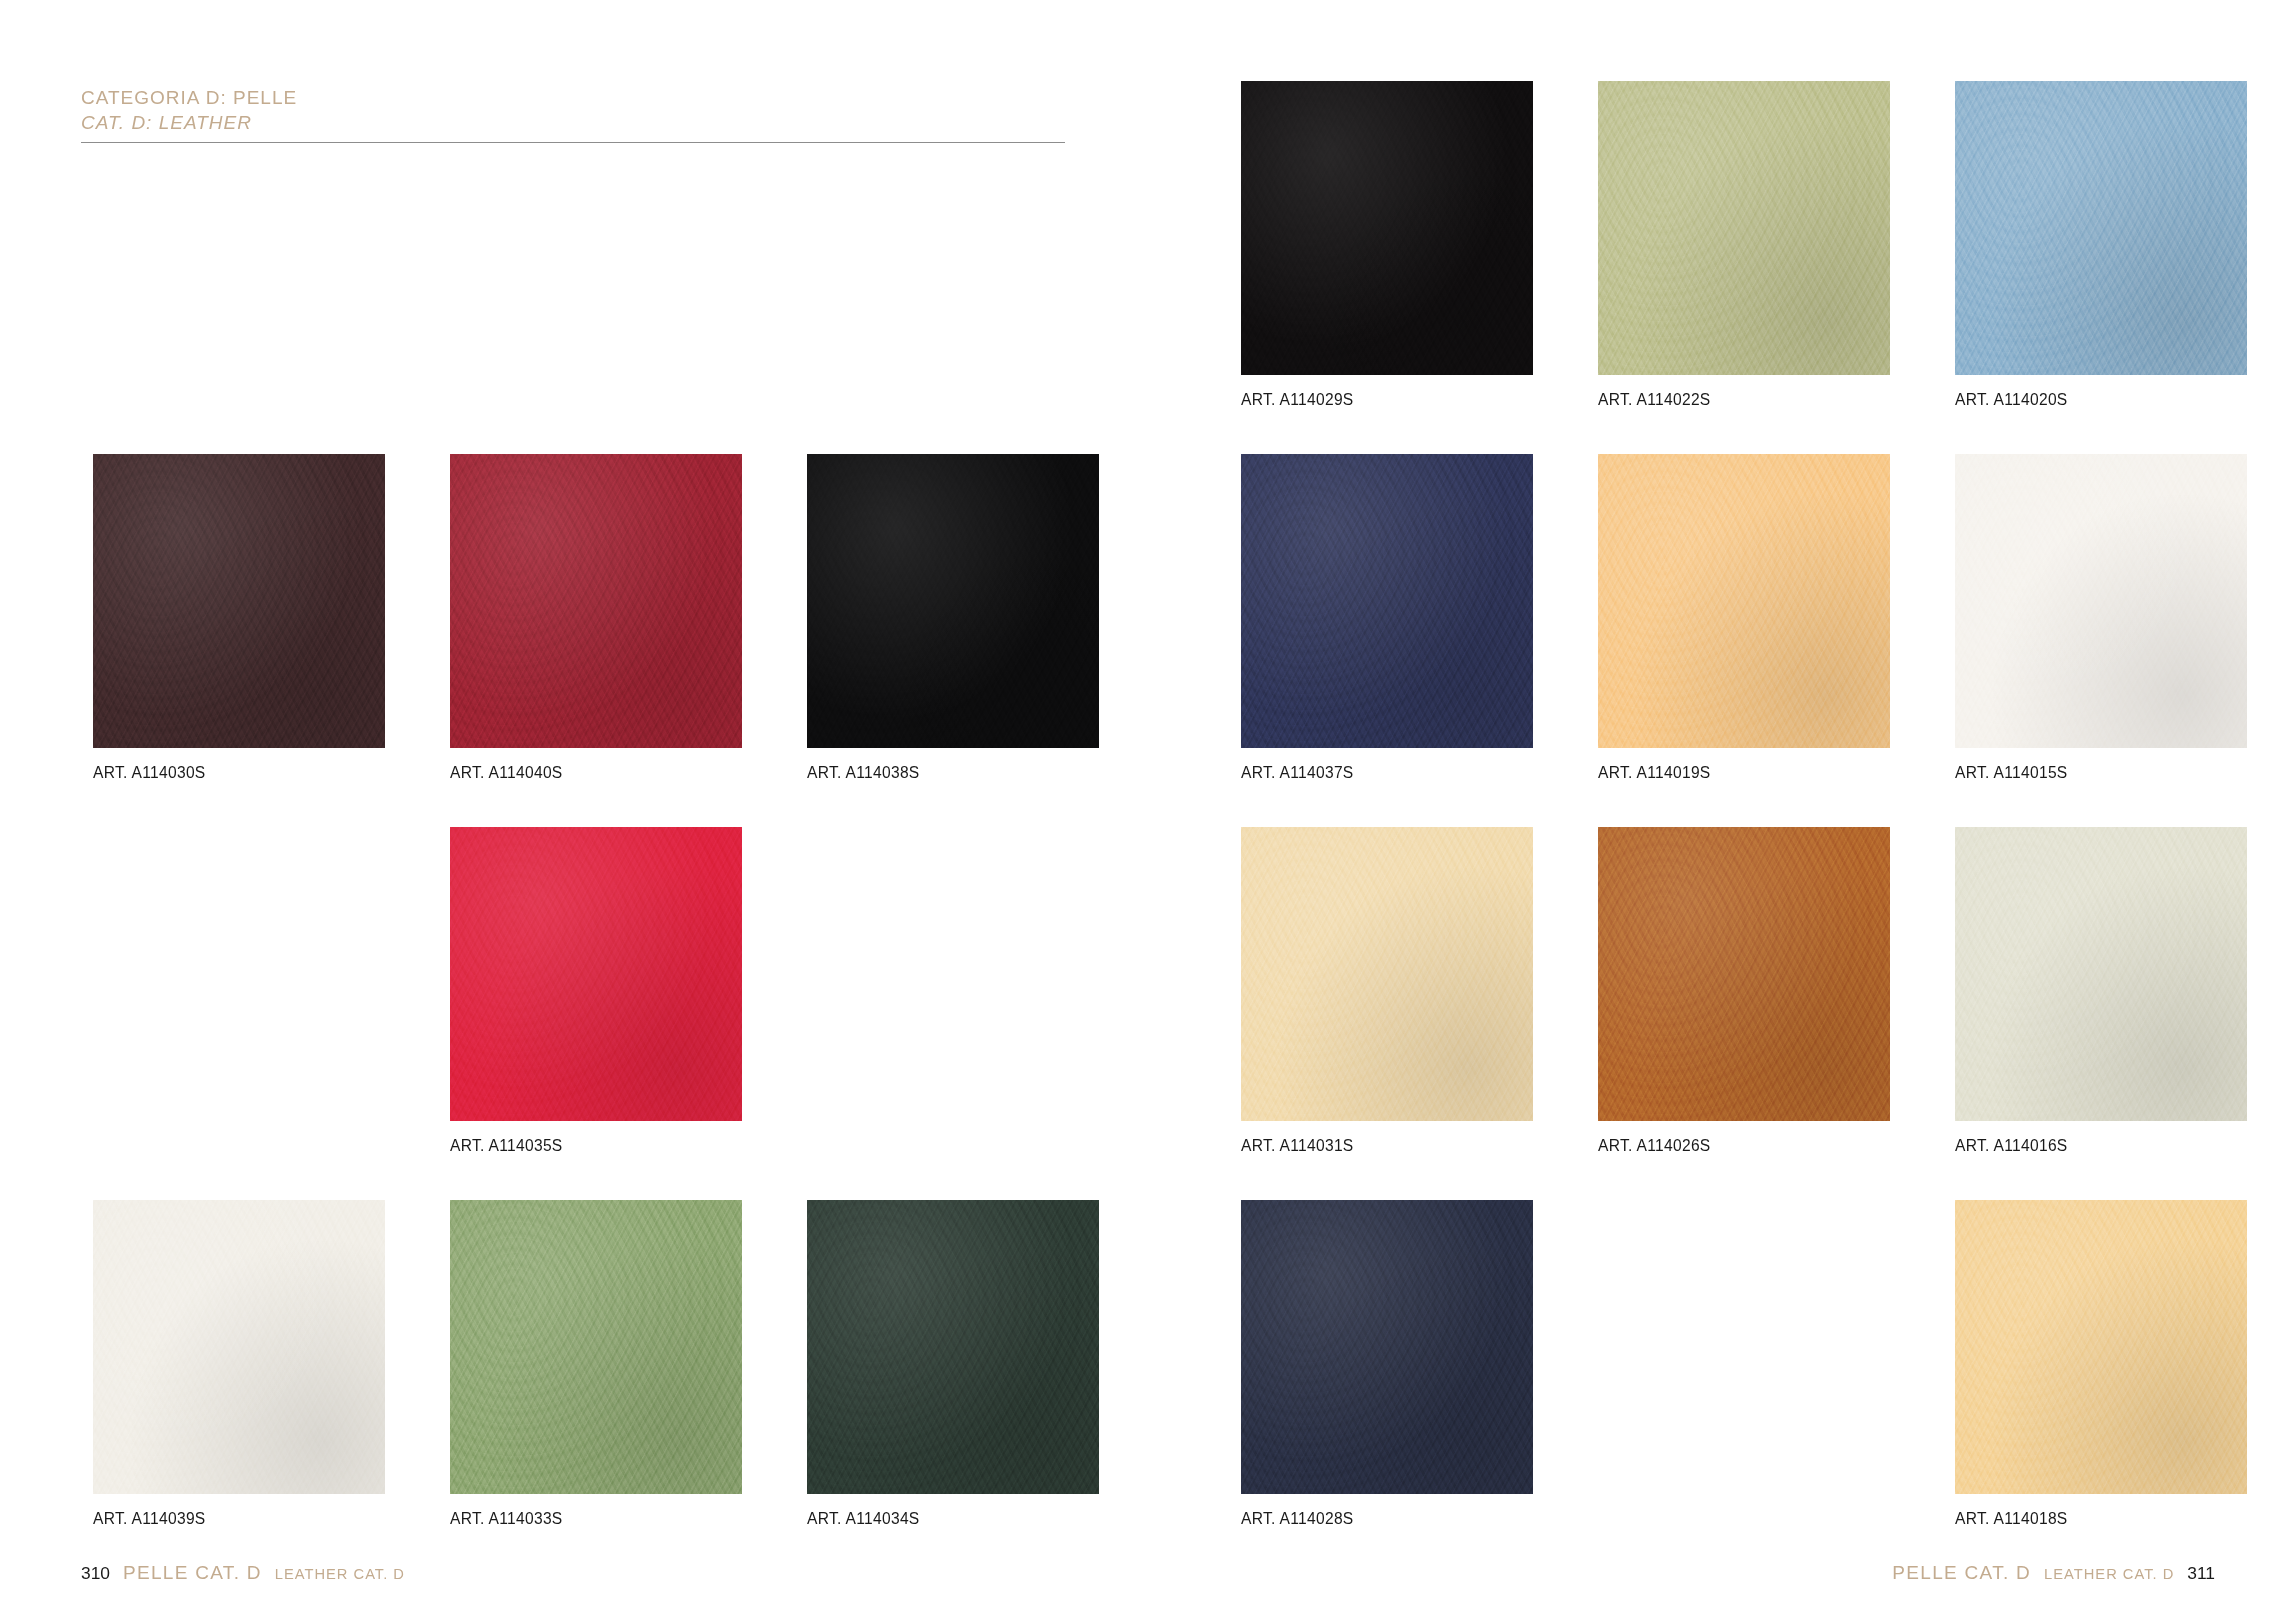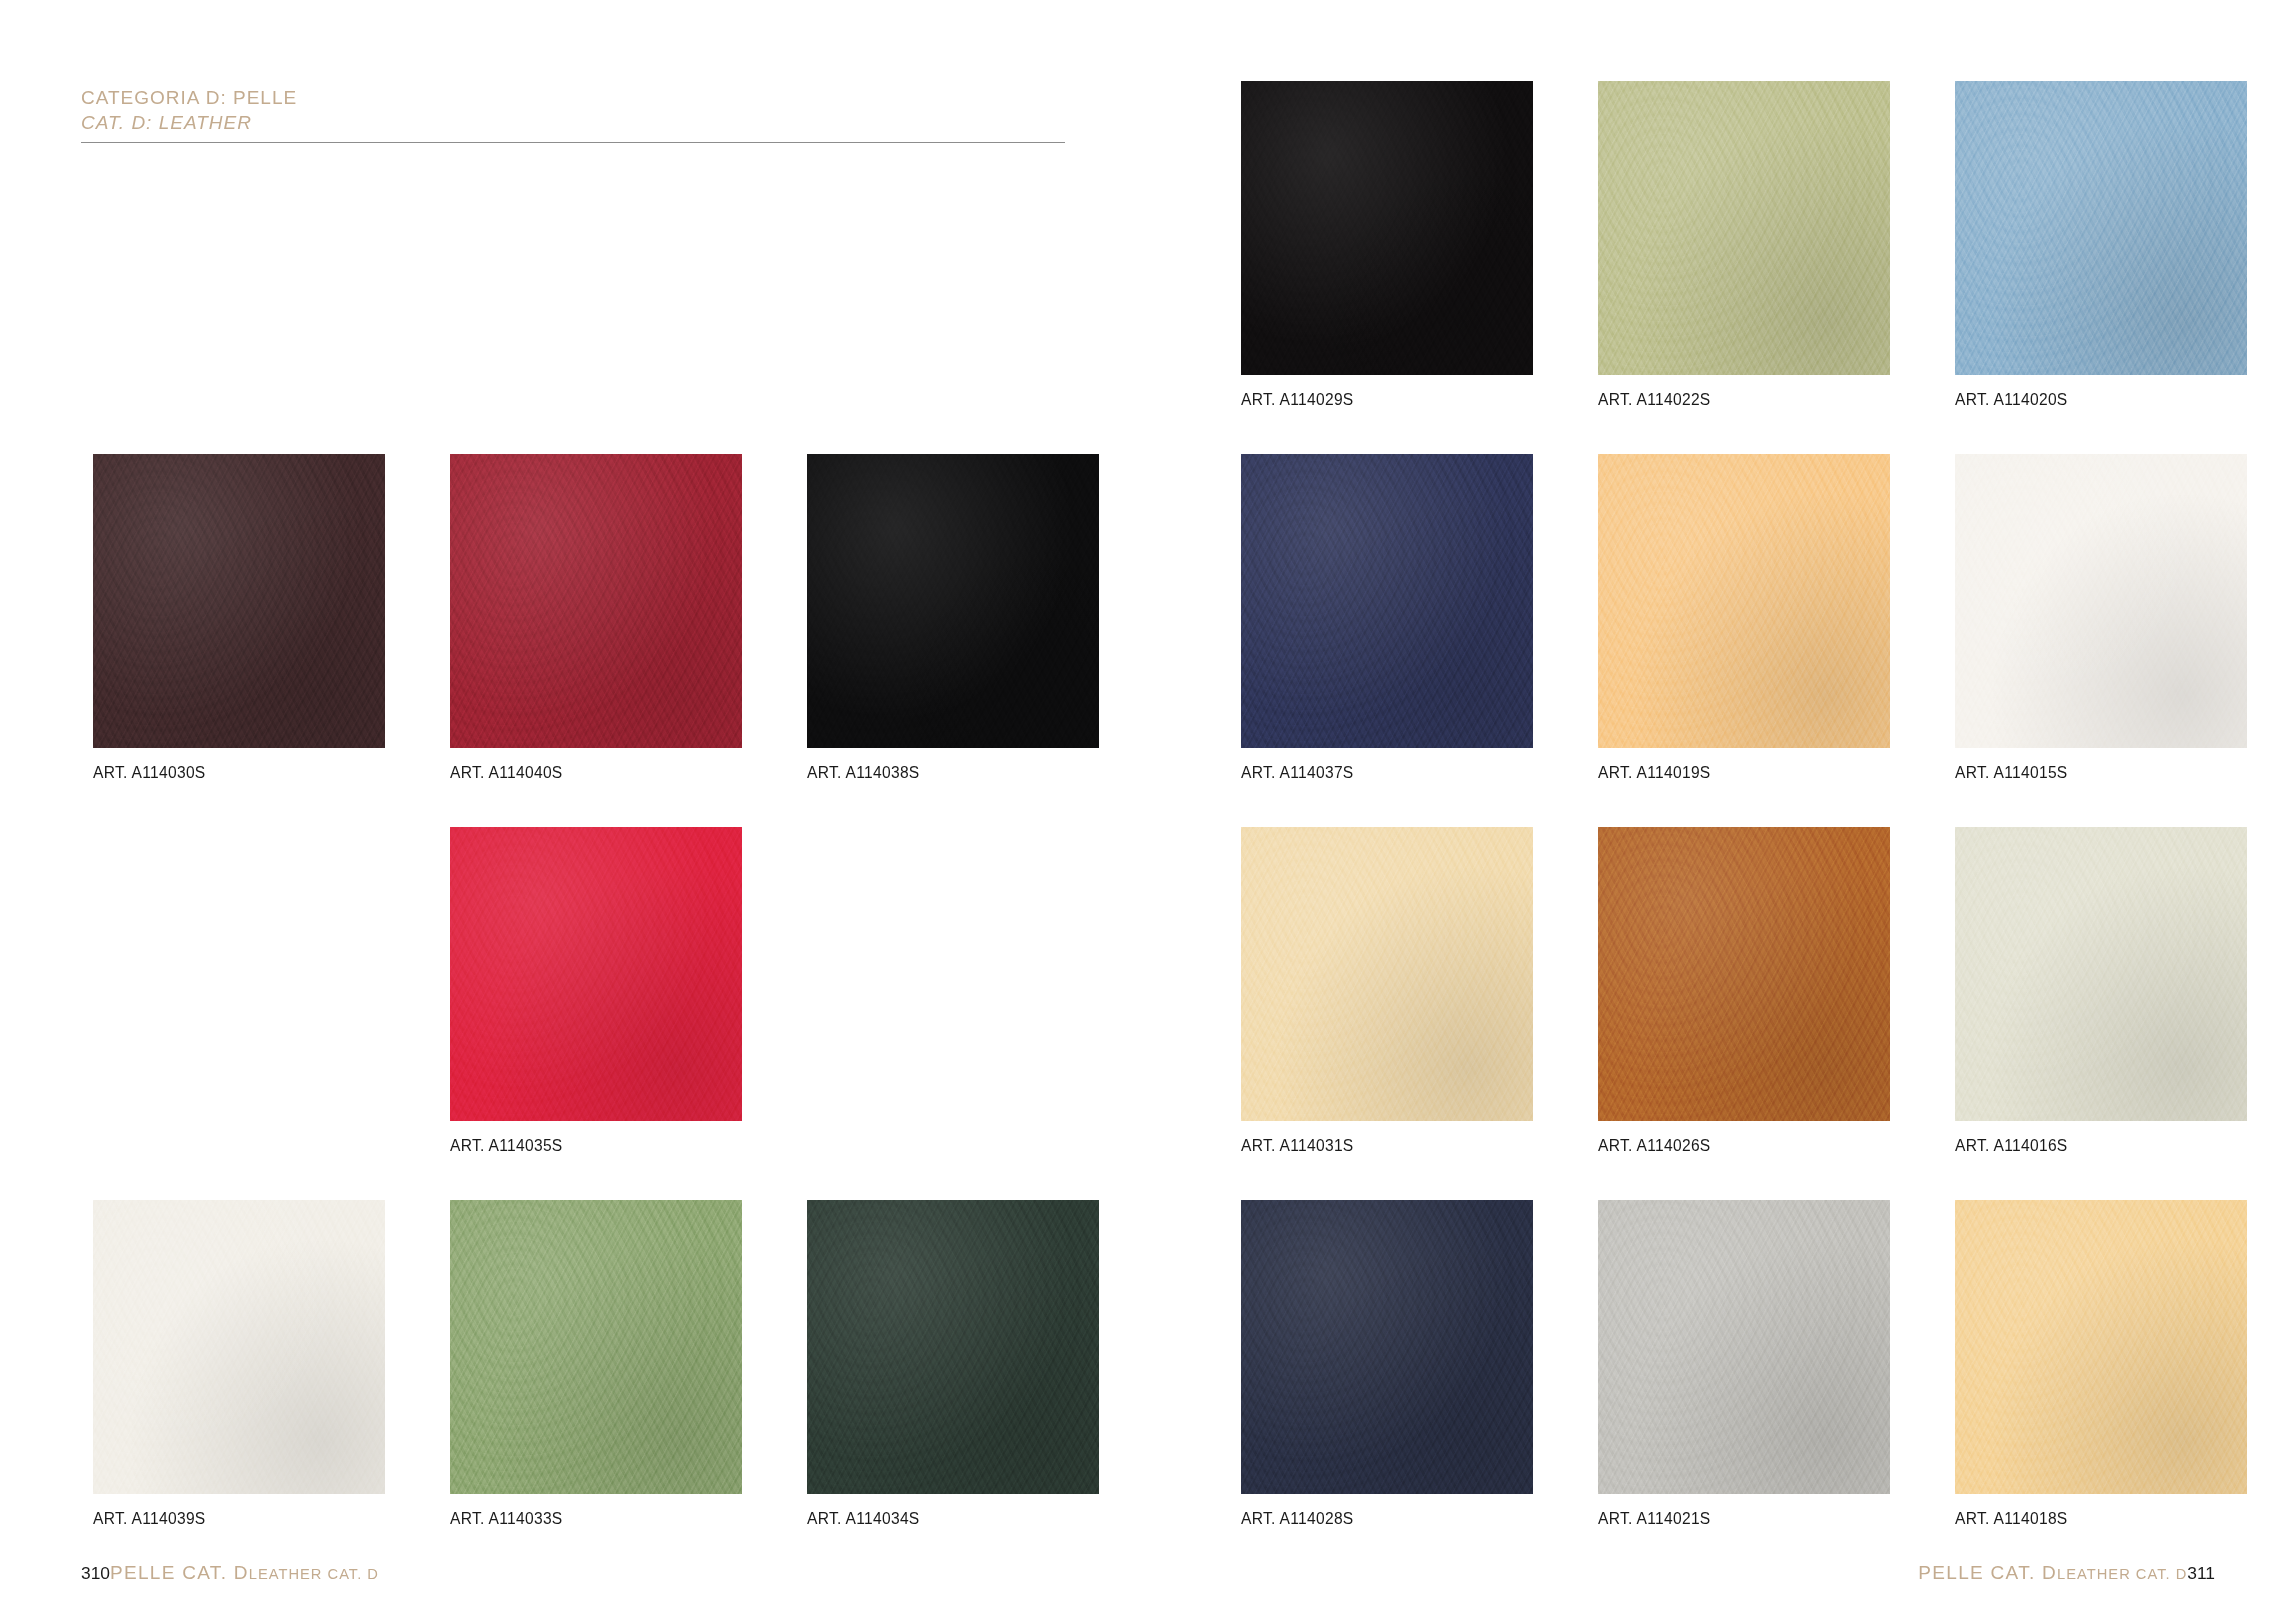--- a/index.html
+++ b/index.html
@@ -129,20 +129,21 @@
     color: #1a1a1a;
     white-space: nowrap;
   }
 
   
   .footer {
     position: absolute;
     bottom: 40px;
     display: flex;
     align-items: baseline;
+    gap: 13px;
     white-space: nowrap;
   }
   .footer-left  { left: 81px;  }
   .footer-right { right: 81px; }
 
   .page-num {
     font-size: 17.4px;
     color: #1a1a1a;
     font-weight: 400;
   }
@@ -268,24 +269,20 @@
           <div class="swatch" style="background-color: rgb(227, 226, 210);"></div>
           <div class="swatch-label">ART. A114016S</div>
         </div>
       </div>
 
       <div class="grid-row r3">
         <div class="cell c0">
           <div class="swatch" style="background-color: rgb(42, 48, 69);"></div>
           <div class="swatch-label">ART. A114028S</div>
         </div>
-        <div class="cell c1">
-          <div class="swatch" style="background-color: rgb(195, 194, 189);"></div>
-          <div class="swatch-label">ART. A114021S</div>
-        </div>
         <div class="cell c2">
           <div class="swatch" style="background-color: rgb(245, 212, 154);"></div>
           <div class="swatch-label">ART. A114018S</div>
         </div>
       </div>
 
     </div>
 
     <div class="footer footer-right">
       <span class="footer-main">PELLE CAT. D</span>

